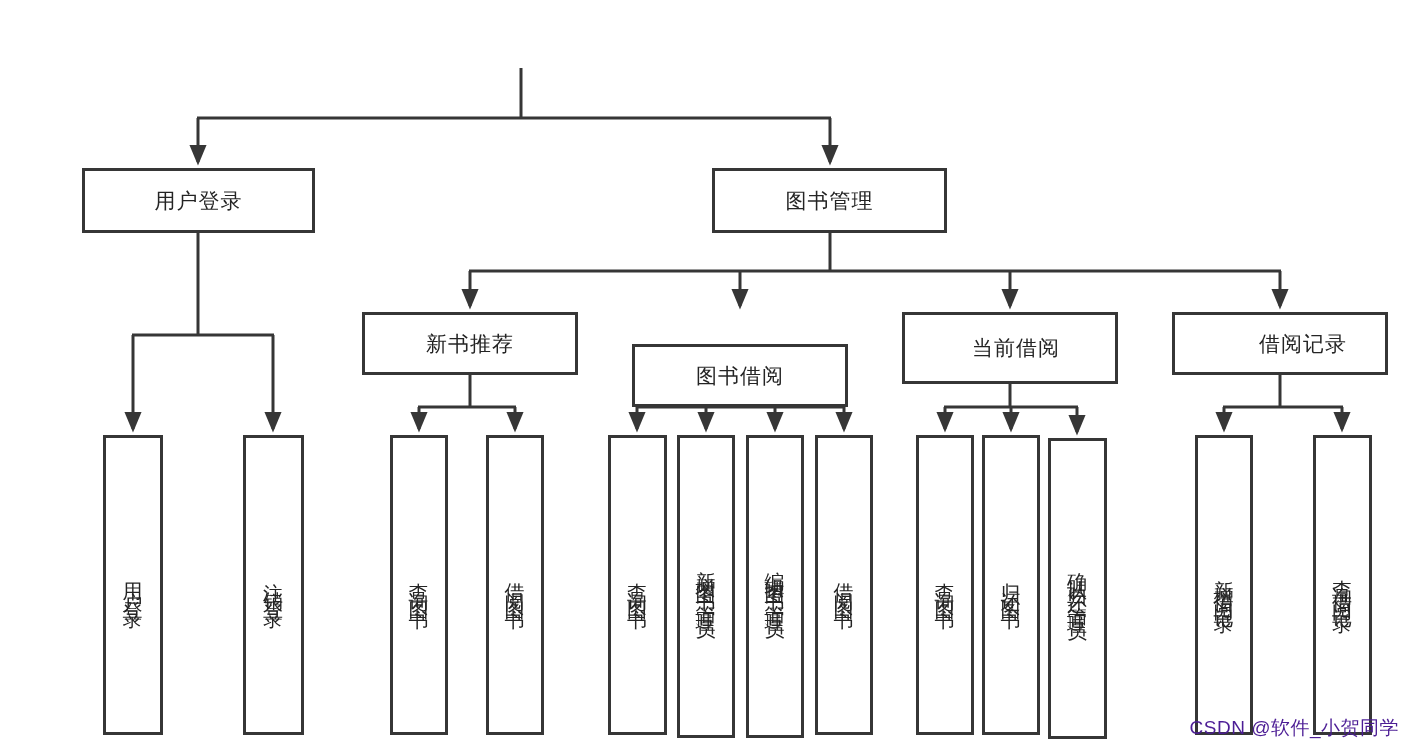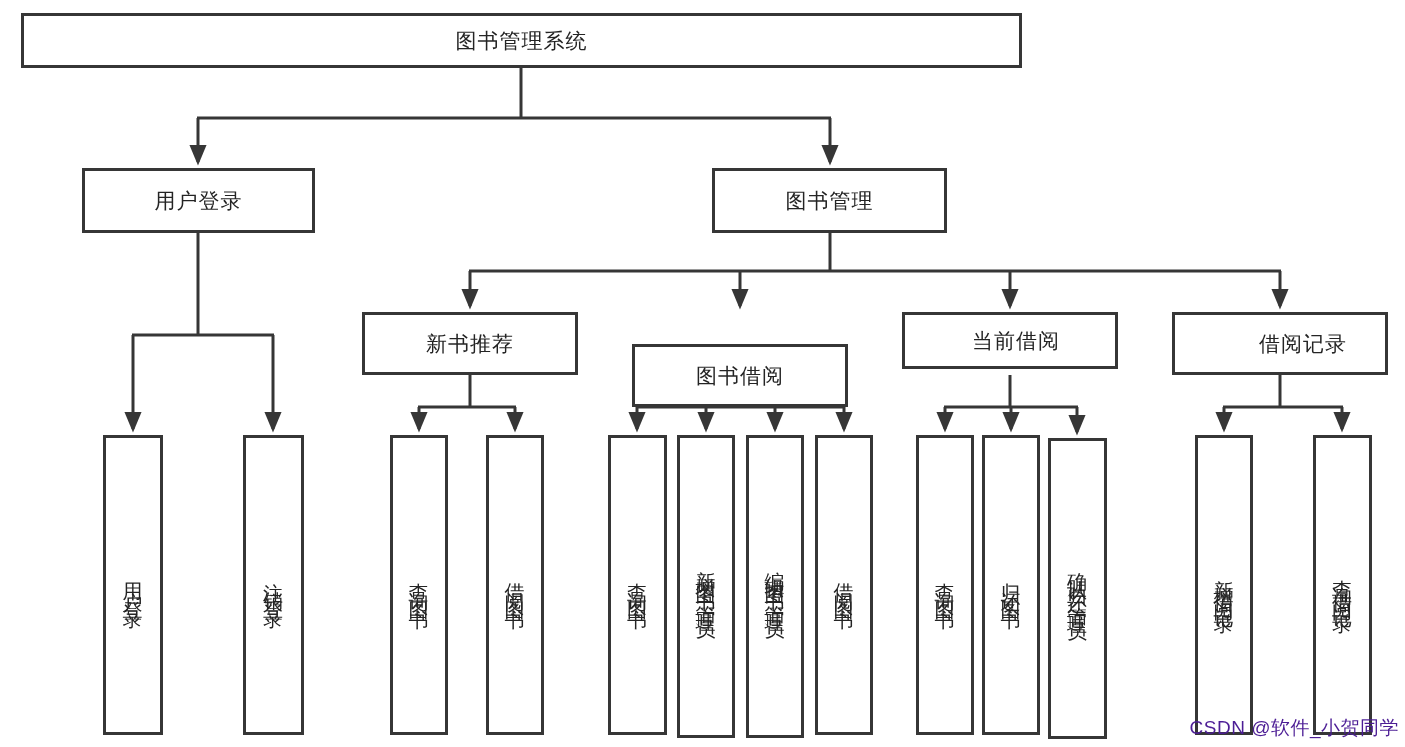--- a/index.html
+++ b/index.html
@@ -46,21 +46,21 @@
   }
   .v-box.long .v-label {
     letter-spacing: 7px;
   }
   
   .n-root  { left: 21px;   top: 13px;  width: 1001px; height: 55px; }
   .n-l2-0  { left: 82px;   top: 168px; width: 233px;  height: 65px; }
   .n-l2-1  { left: 712px;  top: 168px; width: 235px;  height: 65px; }
   .n-l3-0  { left: 362px;  top: 312px; width: 216px;  height: 63px; }
   .n-l3-1  { left: 632px;  top: 312px; width: 216px;  height: 63px; margin-top: 32px; }
-  .n-l3-2  { left: 902px;  top: 312px; width: 216px;  height: 57px; padding-left: 12px; }
+  .n-l3-2  { left: 902px;  top: 312px; width: 216px;  height: 72px; padding-left: 12px; }
   .n-l3-3  { left: 1172px; top: 312px; width: 216px;  height: 63px; padding-left: 46px; }
   .n-lf-0  { left: 103px;  top: 435px; width: 60px;   height: 300px; }
   .n-lf-1  { left: 243px;  top: 435px; width: 61px;   height: 300px; }
   .n-lf-2  { left: 390px;  top: 435px; width: 58px;   height: 300px; }
   .n-lf-3  { left: 486px;  top: 435px; width: 58px;   height: 300px; }
   .n-lf-4  { left: 608px;  top: 435px; width: 59px;   height: 300px; }
   .n-lf-5  { left: 677px;  top: 435px; width: 58px;   height: 303px; }
   .n-lf-6  { left: 746px;  top: 435px; width: 58px;   height: 303px; }
   .n-lf-7  { left: 815px;  top: 435px; width: 58px;   height: 300px; }
   .n-lf-8  { left: 916px;  top: 435px; width: 58px;   height: 300px; }
@@ -132,23 +132,20 @@
       <line x1="1077" y1="407" x2="1077" y2="432" marker-end="url(#arrow)"></line>
     </g>
     <g stroke="#363636" stroke-width="3" fill="none">
       <line x1="1280" y1="375" x2="1280" y2="407"></line>
       <line x1="1223" y1="407" x2="1343" y2="407"></line>
       <line x1="1224" y1="407" x2="1224" y2="429" marker-end="url(#arrow)"></line>
       <line x1="1342" y1="407" x2="1342" y2="429" marker-end="url(#arrow)"></line>
     </g>
   </svg>
 
-  <div class="box n-root">
-    <span class="h-label">图书管理系统</span>
-  </div>
 
   <div class="box n-l2-0">
     <span class="h-label">用户登录</span>
   </div>
   <div class="box n-l3-0">
     <span class="h-label">新书推荐</span>
   </div>
 
   <div class="box n-l2-1">
     <span class="h-label">图书管理</span>

